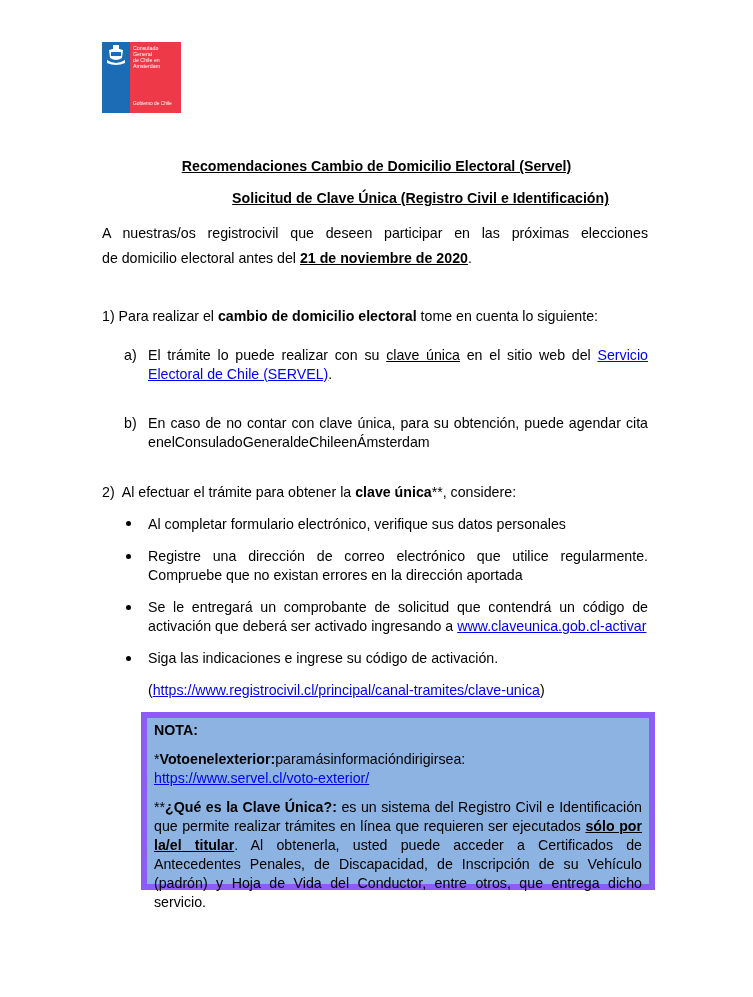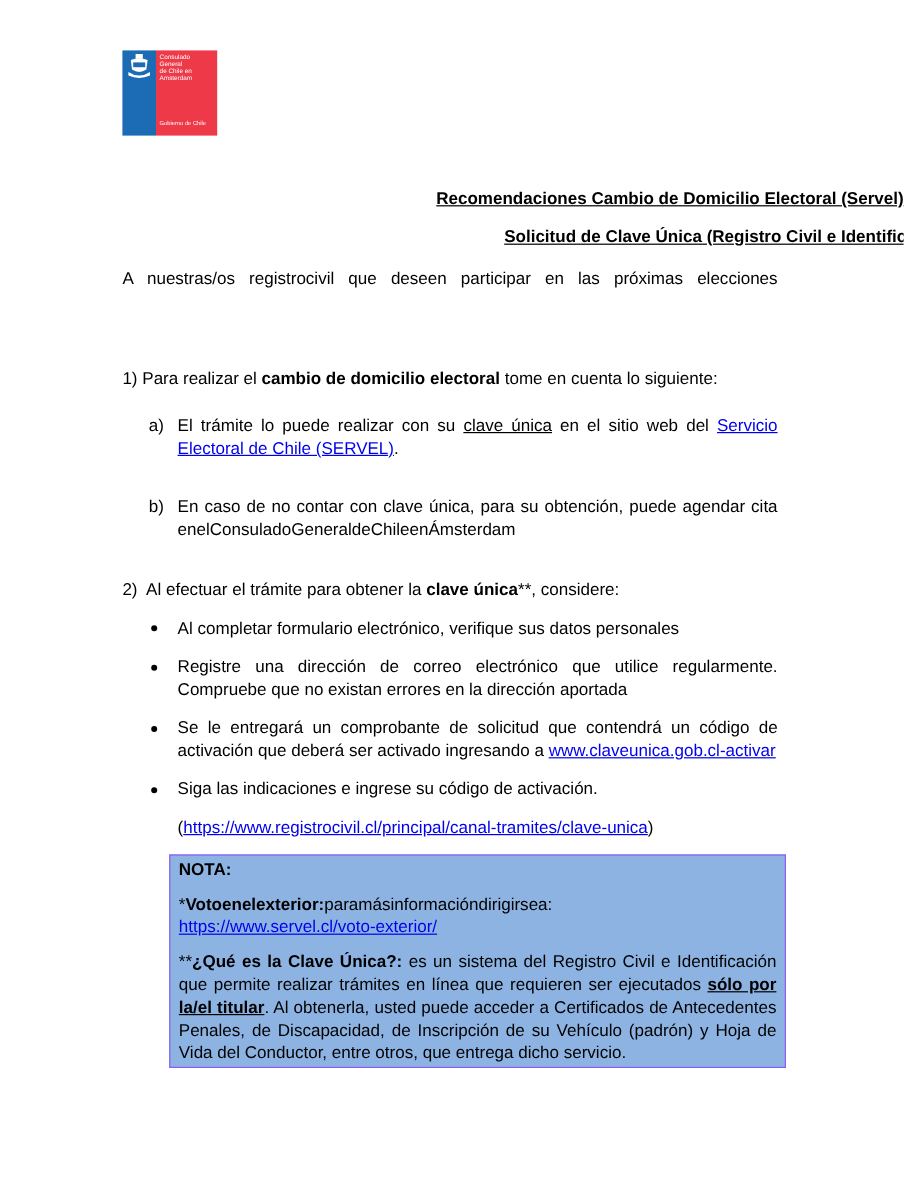--- a/index.html
+++ b/index.html
@@ -3,34 +3,34 @@
 <meta charset="utf-8">
 <style>
   html, body { margin: 0; padding: 0; background: #ffffff; }
   body { width: 753px; height: 997px; position: relative; overflow: hidden;
          font-family: "Liberation Sans", sans-serif; color: #000; font-size: 14.2px; }
   .logo { position: absolute; left: 102px; top: 42px; width: 79px; height: 71px; display: flex; }
   .logo-blue { width: 28px; height: 71px; background: #1b6bb5; position: relative; }
   .logo-red { flex: 1; background: #ee3a48; position: relative; color: #fff; font-size: 5.3px; line-height: 6px; padding: 3px 2px 0 3px; box-sizing: border-box; }
   .logo-red .gob { position: absolute; left: 3px; bottom: 6px; font-size: 4.8px; }
   .crest { position: absolute; left: 3px; top: 3px; }
-  .title { position: absolute; left: 0; width: 753px; text-align: right; font-weight: bold; text-decoration: underline; font-size: 14.2px; }
+  .title { position: absolute; left: 0; width: 753px; text-align: center; font-weight: bold; text-decoration: underline; font-size: 14.2px; }
   .t1 { top: 158px; }
   .t2 { top: 190px; padding-left: 44px; }
   .para { position: absolute; left: 102px; width: 546px; line-height: 24.5px; text-align: justify; }
   .intro { top: 221px; }
   .justify-last { text-align-last: justify; }
   .list-label { position: absolute; }
   .item { position: absolute; line-height: 19px; text-align: justify; }
   a, .link { color: #0000ee; text-decoration: underline; }
   .u { text-decoration: underline; }
   .b { font-weight: bold; }
   .bullet { position: absolute; left: 125px; width: 8px; height: 8px; }
   .bullet::before { content: ""; position: absolute; left: 1px; top: 1px; width: 5px; height: 5px; background: #000; border-radius: 50%; }
-  .note { position: absolute; left: 141px; top: 712px; width: 514px; height: 178px; background: #8db3e2; border: 1px solid #8b5cf6; box-sizing: border-box; padding: 3px 7px 0 7px; }
+  .note { position: absolute; left: 141px; top: 712px; width: 514px; height: 178px; background: #8db3e2; border: 6px solid #8b5cf6; box-sizing: border-box; padding: 3px 7px 0 7px; }
   .note p { margin: 0; line-height: 19px; text-align: justify; }
   .note .hd { font-weight: bold; margin-bottom: 10px; }
   .note .p1 { margin-bottom: 10px; }
   .spread { display: flex; justify-content: flex-start; }
 </style>
 </head>
 <body>
 
 <div class="logo">
   <div class="logo-blue">
@@ -48,20 +48,21 @@
     <div>Amsterdam</div>
     <div class="gob">Gobierno de Chile</div>
   </div>
 </div>
 
 <div class="title t1">Recomendaciones Cambio de Domicilio Electoral (Servel)</div>
 <div class="title t2">Solicitud de Clave Única (Registro Civil e Identificación)</div>
 
 <div class="para intro">
   <div class="justify-last">A nuestras/os registrocivil que deseen participar en las próximas elecciones</div>
+  <div><span>de domicilio electoral antes del </span><span class="b u">21 de noviembre de 2020</span><span>.</span></div>
 </div>
 
 <div class="item" style="left:102px; top:307px; width:546px;">
   <span>1)</span>
   <span>Para realizar el </span><span class="b">cambio de domicilio electoral</span><span> tome en cuenta lo siguiente:</span>
 </div>
 
 <div class="list-label" style="left:124px; top:346px; line-height:19px;">a)</div>
 <div class="item" style="left:148px; top:346px; width:500px;">
   <span>El trámite lo puede realizar con su </span><span class="u">clave única</span><span> en el sitio web del </span><a class="link">Servicio Electoral de Chile (SERVEL)</a><span>.</span>

